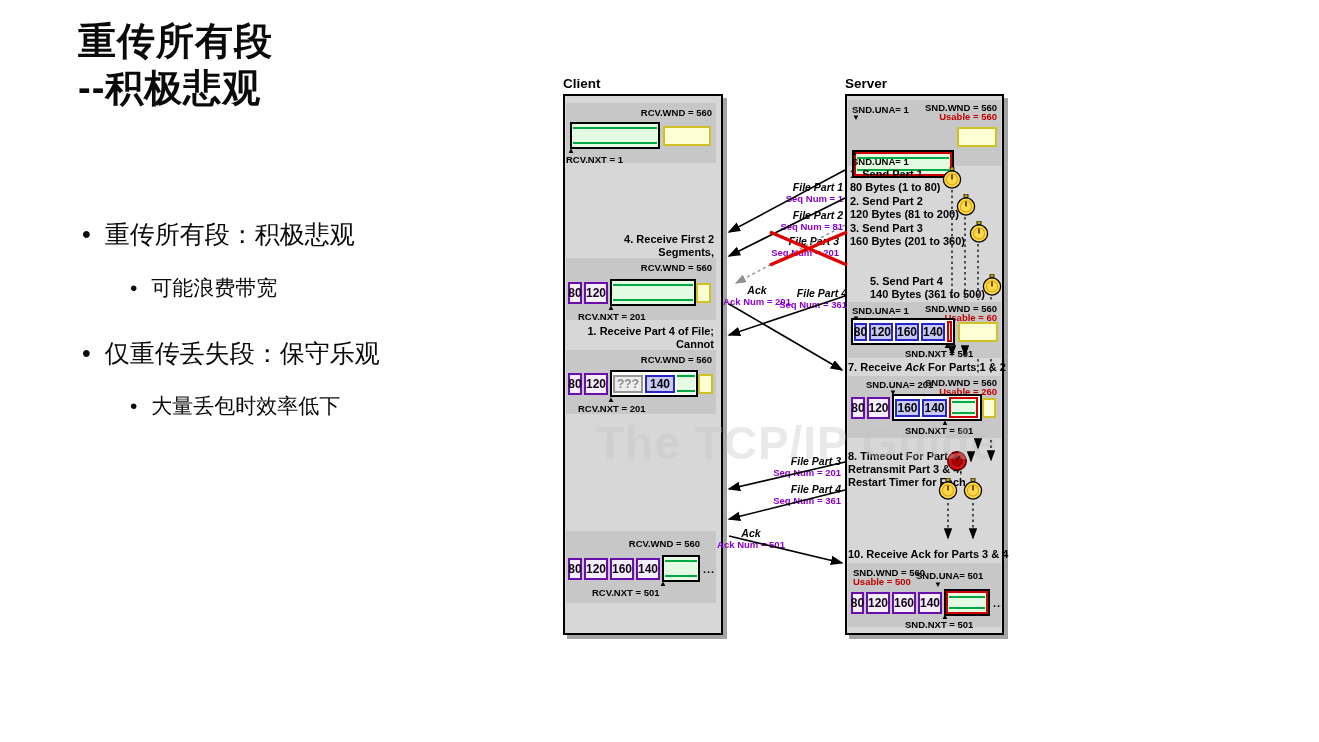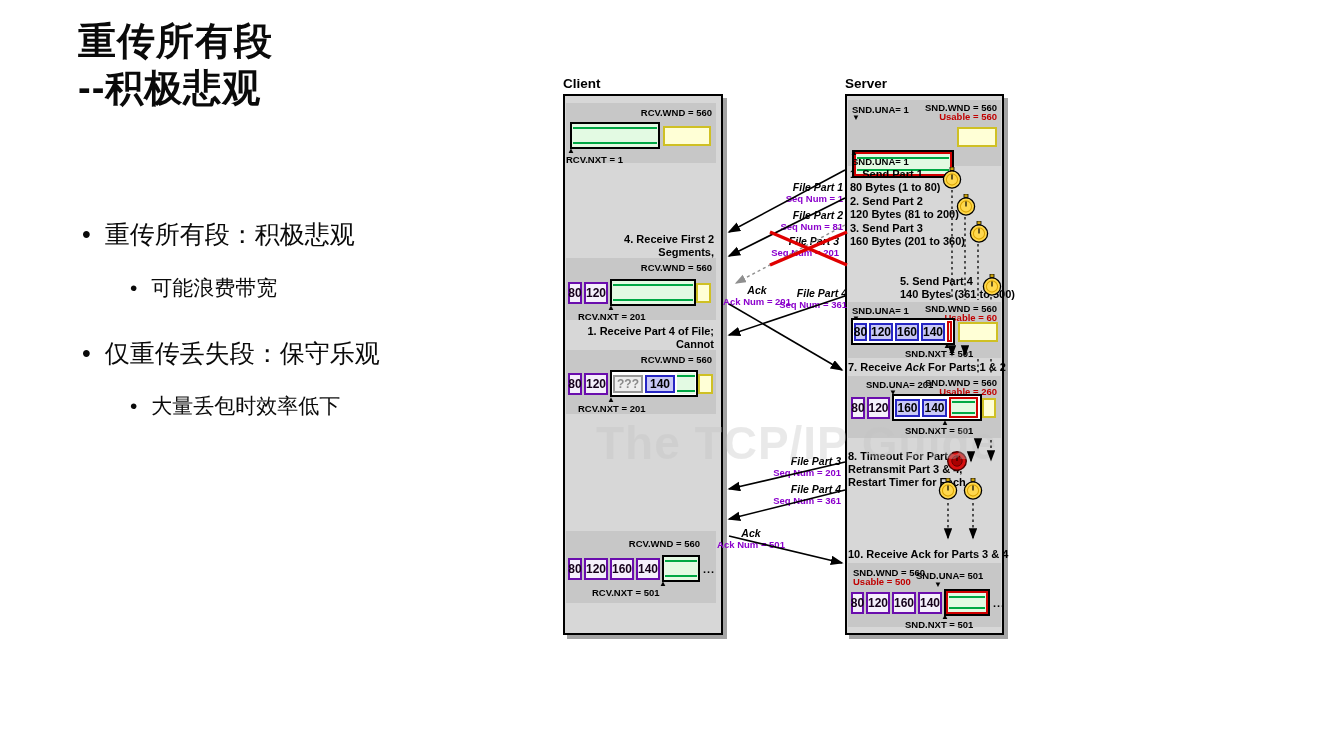--- a/index.html
+++ b/index.html
@@ -158,21 +158,21 @@
       <div>80 Bytes (1 to 80)</div>
   </div>
   <div class="abs step" style="left:850px;top:195px">
     <div>2. Send Part 2</div>
       <div>120 Bytes (81 to 200)</div>
   </div>
   <div class="abs step" style="left:850px;top:222px">
     <div>3. Send Part 3</div>
       <div>160 Bytes (201 to 360)</div>
   </div>
-  <div class="abs step" style="left:900px;top:275px">
+  <div class="abs step" style="left:870px;top:275px">
     <div>5. Send Part 4</div>
       <div>140 Bytes (361 to 500)</div>
   </div>
 
   <svg class="abs" style="left:942px;top:167px" width="20" height="22" viewBox="0 0 20 22">
       <rect x="8" y="0" width="4" height="3.4" fill="#caa10a" stroke="#000" stroke-width=".8"></rect>
       <circle cx="10" cy="12.5" r="8.6" fill="#ffd84d" stroke="#000" stroke-width="1.3"></circle>
       <circle cx="10" cy="12.5" r="5.6" fill="none" stroke="#dca606" stroke-width="1.1"></circle>
       <line x1="10" y1="12.5" x2="10" y2="7.6" stroke="#000" stroke-width="1.2"></line>
     </svg>

